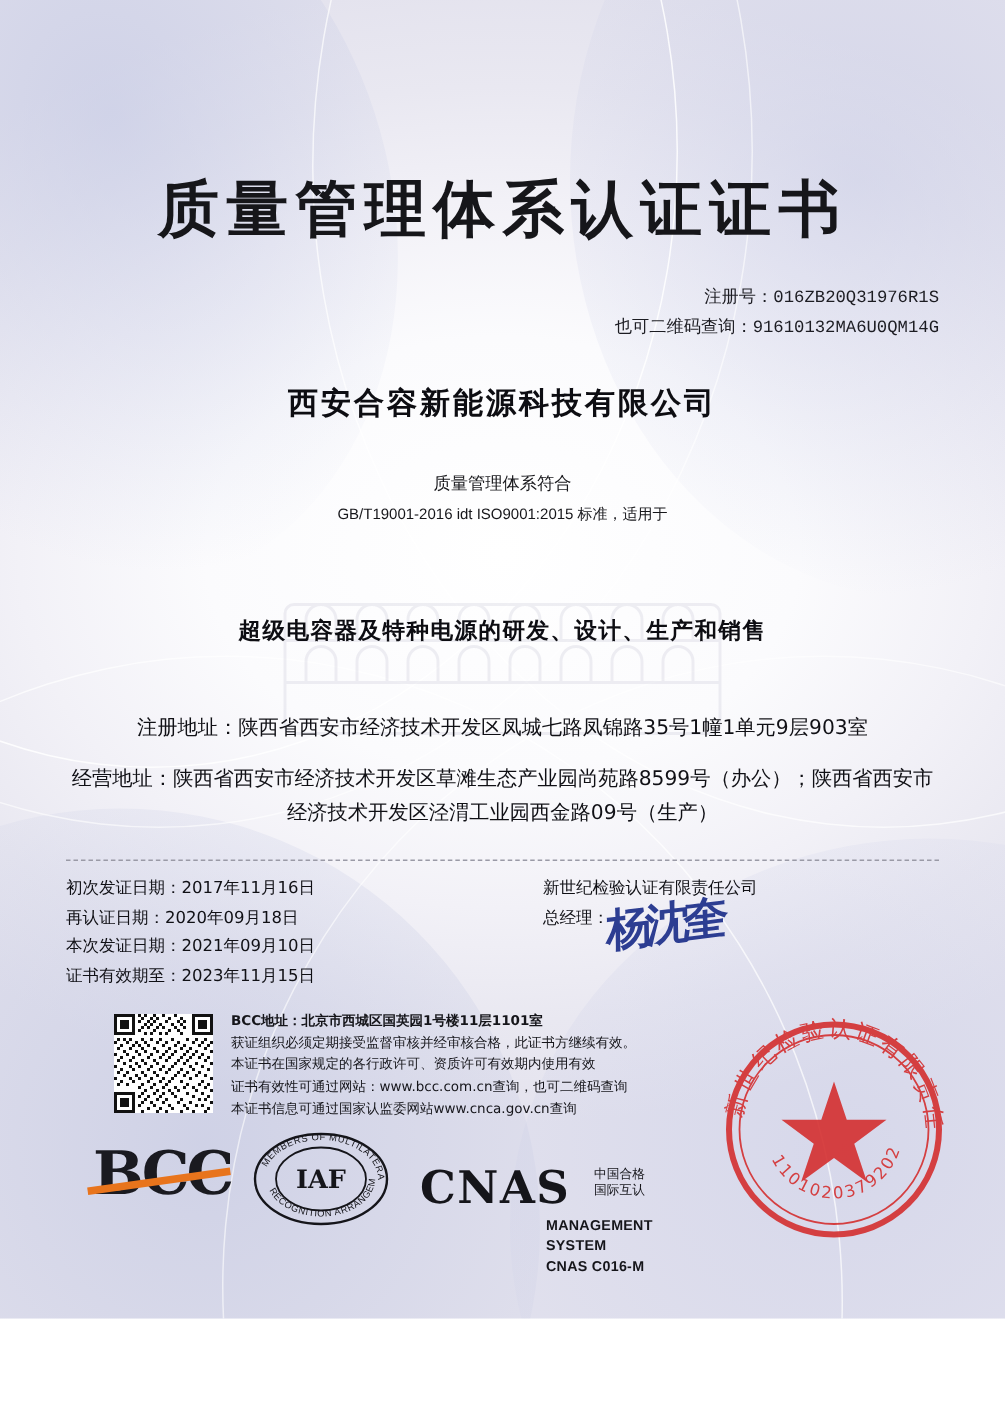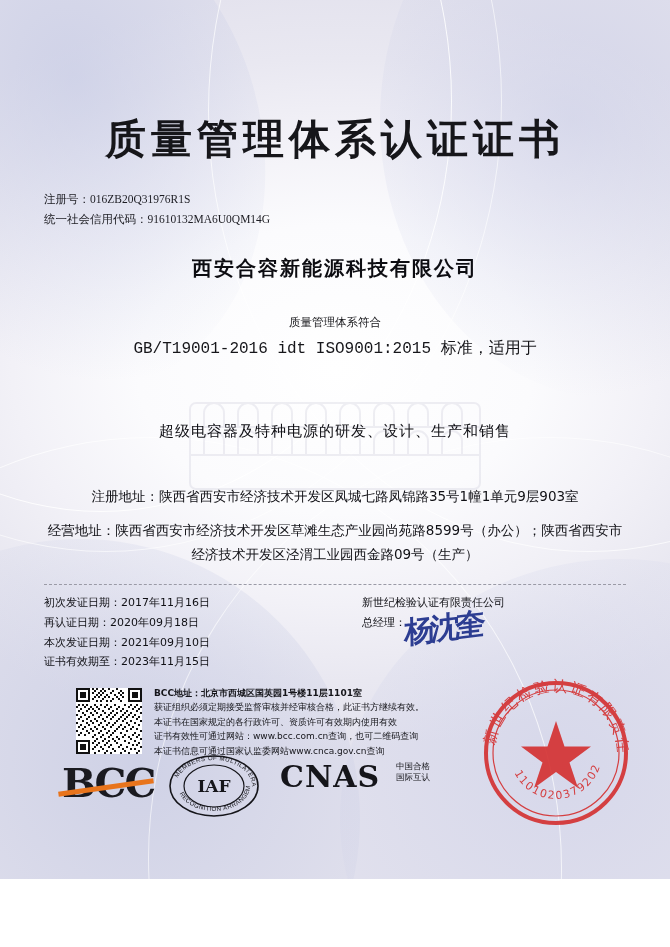--- a/index.html
+++ b/index.html
@@ -78,26 +78,26 @@
   .title {
     text-align: center;
     margin-top: 112px;
     font-family: "DejaVu Serif", "Liberation Serif", serif;
     font-size: 41px;
     letter-spacing: 5px;
     color: #16161a;
     font-weight: 700;
   }
   .reg-lines {
-    text-align: left;
+    text-align: right;
     margin-top: 22px;
     font-size: 11.5px;
     color: #1c1c22;
     line-height: 1.75;
-    font-family: Liberation Serif, serif;
+    font-family: Liberation Mono, monospace;
   }
   .hereby {
     text-align: center;
     margin-top: 22px;
     font-size: 16px;
     letter-spacing: 6px;
     color: #111;
     font-weight: 700;
     font-family: "DejaVu Serif", "Liberation Serif", serif;
   }
@@ -112,28 +112,28 @@
   }
   .standard {
     text-align: center;
     margin-top: 30px;
     font-size: 11.5px;
     color: #16161a;
     line-height: 1.9;
     font-family: "DejaVu Sans", sans-serif;
   }
   .standard .std-line {
-    font-family: Liberation Mono, monospace;
-    font-size: 16px;
+    font-family: Liberation Sans, sans-serif;
+    font-size: 10px;
   }
   .scope {
     text-align: center;
     margin-top: 58px;
     font-size: 15px;
-    font-weight: 400;
+    font-weight: 700;
     color: #0d0d12;
     letter-spacing: 1px;
     font-family: "DejaVu Serif", "Liberation Serif", serif;
   }
   .addr-block {
     margin-top: 44px;
     font-size: 13.5px;
     color: #101015;
     line-height: 1.75;
     text-align: center;
@@ -229,21 +229,21 @@
   .logo-iaf {
     position: absolute;
     left: 168px;
     top: 0px;
     width: 92px;
     height: 66px;
   }
   .logo-cnas {
     position: absolute;
     left: 280px;
-    top: 6px;
+    top: 22px;
   }
   .cnas-text {
     font-family: "DejaVu Serif", "Liberation Serif", serif;
     font-size: 30px;
     font-weight: 700;
     letter-spacing: 1px;
     color: #15151a;
   }
   .cnas-sub {
     position: absolute;
@@ -322,21 +322,21 @@
 
   <div class="content">
 
     <div class="title">质量管理体系认证证书</div>
 
     <div class="reg-lines">
       <div>
         <span>注册号：</span><span>016ZB20Q31976R1S</span>
       </div>
       <div>
-        <span>统一社会信用代码：</span><span>91610132MA6U0QM14G</span>
+        <span>也可二维码查询：</span><span>91610132MA6U0QM14G</span>
       </div>
     </div>
 
 
     <div class="company">西安合容新能源科技有限公司</div>
 
     <div class="standard">
       <div>质量管理体系符合</div>
       <div class="std-line">GB/T19001-2016 idt ISO9001:2015 标准，适用于</div>
     </div>
@@ -653,20 +653,24 @@
       </text>
       <text x="46" y="39" text-anchor="middle" font-family="'DejaVu Serif','Liberation Serif',serif" font-size="17" font-weight="bold" fill="#15151a">IAF</text>
     </svg>
 
     <div class="logo-cnas">
       <span class="cnas-text">CNAS</span>
       <div class="cnas-sub" style="left:98px;top:2px;">
         <div>中国合格</div>
         <div>国际互认</div>
       </div>
+      <div class="cnas-ms">
+        <div>MANAGEMENT SYSTEM</div>
+        <div>CNAS C016-M</div>
+      </div>
     </div>
 
   </div>
 
   <svg class="seal" viewBox="0 0 160 160">
     <defs>
       <path id="sealTop" d="M80 80 m-62 0 a62 62 0 1 1 124 0" fill="none" transform="rotate(-4 80 80)"></path>
       <path id="sealBot" d="M80 80 m-46 0 a46 46 0 0 0 92 0" fill="none"></path>
     </defs>
     <circle cx="80" cy="80" r="70" fill="none" stroke="#d42a2a" stroke-width="4"></circle>

